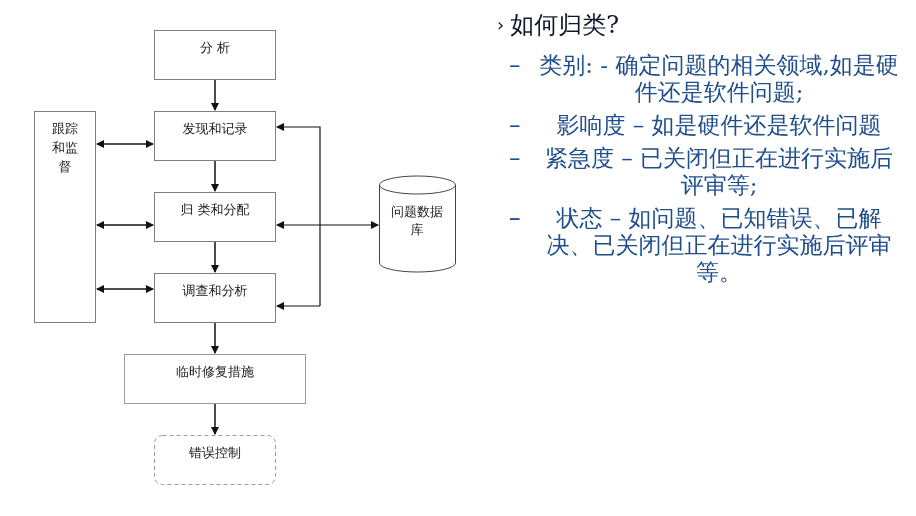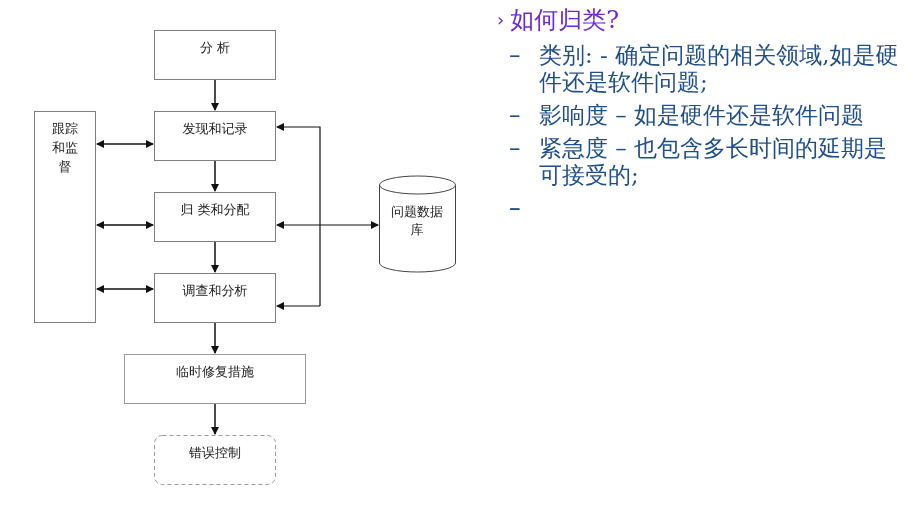--- a/index.html
+++ b/index.html
@@ -1,25 +1,25 @@
 <!DOCTYPE html>
 <html><head>
 <meta charset="utf-8">
 <style>
   html, body { margin: 0; padding: 0; background: #ffffff; }
   body { width: 916px; height: 516px; position: relative; overflow: hidden; font-family: "DejaVu Serif", "Liberation Serif", serif; }
   #diagram { position: absolute; left: 0; top: 0; width: 470px; height: 516px; }
   .node-label { font-family: "DejaVu Serif", "Liberation Serif", serif; font-size: 13px; fill: #222222; }
   #bullets { position: absolute; left: 497px; top: 6px; width: 419px; }
-  .heading { font-family: "DejaVu Serif", "Liberation Serif", serif; font-size: 24px; color: #6d28d9; line-height: 28px; white-space: nowrap; }
+  .heading { font-family: "DejaVu Serif", "Liberation Serif", serif; font-size: 24px; color: #0f172a; line-height: 39px; white-space: nowrap; }
   .heading .chev { font-family: "DejaVu Sans", sans-serif; font-size: 18px; margin-right: 6px; position: relative; top: -2px; }
   .items { list-style: none; margin: 6px 0 0 0; padding: 0; }
   .item { position: relative; padding-left: 42px; font-family: "DejaVu Serif", "Liberation Serif", serif; font-size: 23px; line-height: 27px; color: #1f4e8c; margin-bottom: 6px; }
   .item .dash { position: absolute; left: 12px; top: 0; font-family: "DejaVu Sans", sans-serif; }
-  .item .text { display: block; width: 360px; }
+  .item .text { display: block; width: 360px; text-align: center; }
 </style>
 </head>
 <body>
 
 <svg id="diagram" viewBox="0 0 470 516" xmlns="http://www.w3.org/2000/svg">
   <defs>
     <marker id="ah" markerWidth="8" markerHeight="8" refX="7" refY="4" orient="auto" markerUnits="userSpaceOnUse">
       <path d="M0,0 L8,4 L0,8 Z" fill="#111"></path>
     </marker>
     <marker id="ahs" markerWidth="8" markerHeight="8" refX="1" refY="4" orient="auto" markerUnits="userSpaceOnUse">
@@ -95,22 +95,23 @@
     <li class="item">
       <span class="dash">–</span>
       <span class="text">类别: - 确定问题的相关领域,如是硬件还是软件问题;</span>
     </li>
     <li class="item">
       <span class="dash">–</span>
       <span class="text">影响度 – 如是硬件还是软件问题</span>
     </li>
     <li class="item">
       <span class="dash">–</span>
-      <span class="text">紧急度 – 也包含多长时间的延期是可接受的;</span>
+      <span class="text">紧急度 – 已关闭但正在进行实施后评审等;</span>
     </li>
     <li class="item">
       <span class="dash">–</span>
     </li>
     <li class="item">
       <span class="dash">–</span>
+      <span class="text">状态 – 如问题、已知错误、已解决、已关闭但正在进行实施后评审等。</span>
     </li>
   </ul>
 </div>
 
 </body></html>

